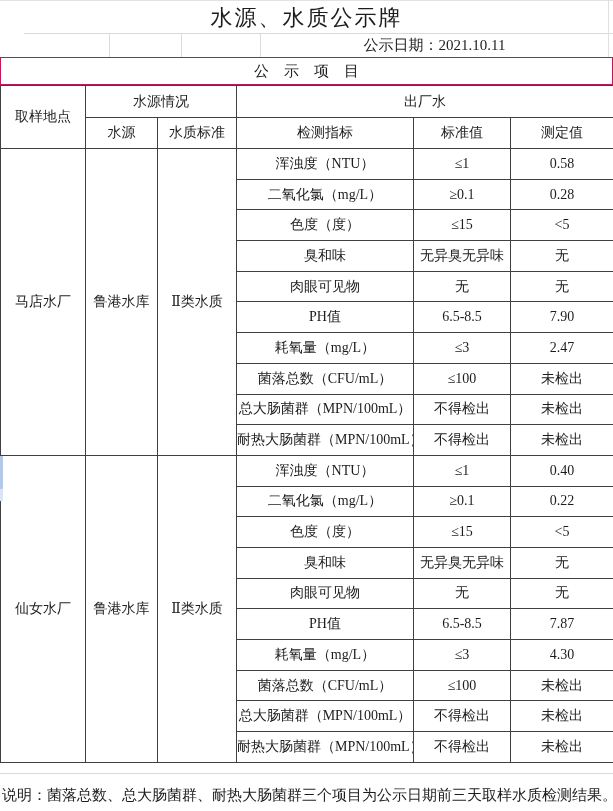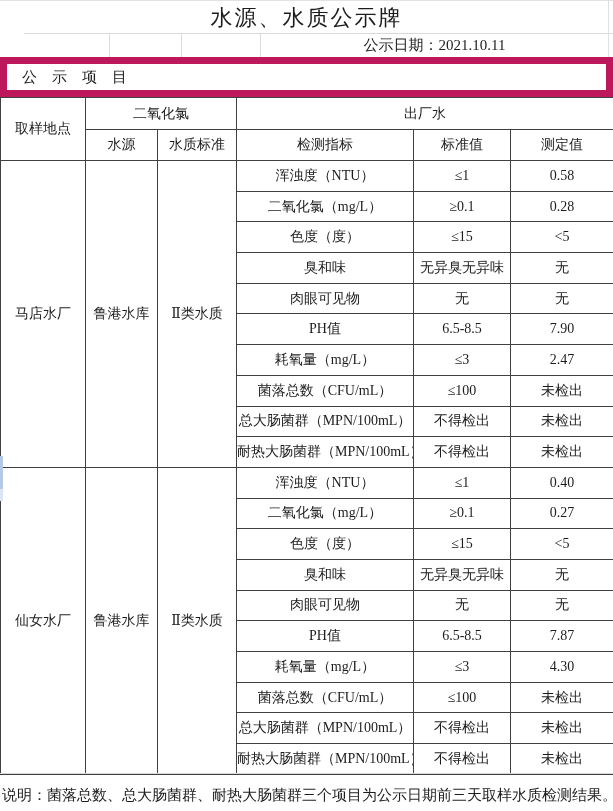--- a/index.html
+++ b/index.html
@@ -25,23 +25,24 @@
     border-top:1px solid #d9d9d9;
     box-sizing:border-box;
     margin-left:24px;
   }
   .date-row .gl{position:absolute;top:0;bottom:0;width:1px;background:#dcdcdc;}
   .date-text{
     position:absolute;left:236px;right:4px;top:0;
     text-align:center;line-height:23px;font-size:15px;
   }
   .section-bar{
-    height:40px;line-height:27px;
-    box-sizing:border-box;
-    border:7px solid #be185d;
+    height:28px;line-height:27px;
+    box-sizing:border-box;
+    border:1px solid #be185d;
+    text-align:center;
     font-size:15px;
     letter-spacing:15px;
     padding-left:15px;
   }
   table.grid{
     width:613px;
     border-collapse:collapse;
     table-layout:fixed;
   }
   table.grid td{
@@ -90,21 +91,21 @@
       <col style="width:85px">
         <col style="width:72px">
         <col style="width:79px">
       <col style="width:177px">
         <col style="width:97px">
         <col style="width:103px">
     </colgroup>
     <tbody>
       <tr class="h1">
         <td rowspan="2">取样地点</td>
-        <td colspan="2">二氧化氯</td>
+        <td colspan="2">水源情况</td>
         <td colspan="3">出厂水</td>
       </tr>
       <tr class="h2">
         <td>水源</td>
         <td>水质标准</td>
         <td>检测指标</td>
         <td>标准值</td>
         <td>测定值</td>
       </tr>
 
@@ -166,21 +167,21 @@
         <td rowspan="10">仙女水厂</td>
         <td rowspan="10">鲁港水库</td>
         <td rowspan="10">Ⅱ类水质</td>
         <td class="ind">浑浊度（NTU）</td>
         <td>≤1</td>
         <td>0.40</td>
       </tr>
       <tr class="r">
         <td class="ind">二氧化氯（mg/L）</td>
         <td>≥0.1</td>
-        <td>0.27</td>
+        <td>0.22</td>
       </tr>
       <tr class="r">
         <td class="ind">色度（度）</td>
         <td>≤15</td>
         <td>&lt;5</td>
       </tr>
       <tr class="r">
         <td class="ind">臭和味</td>
         <td>无异臭无异味</td>
         <td>无</td>

